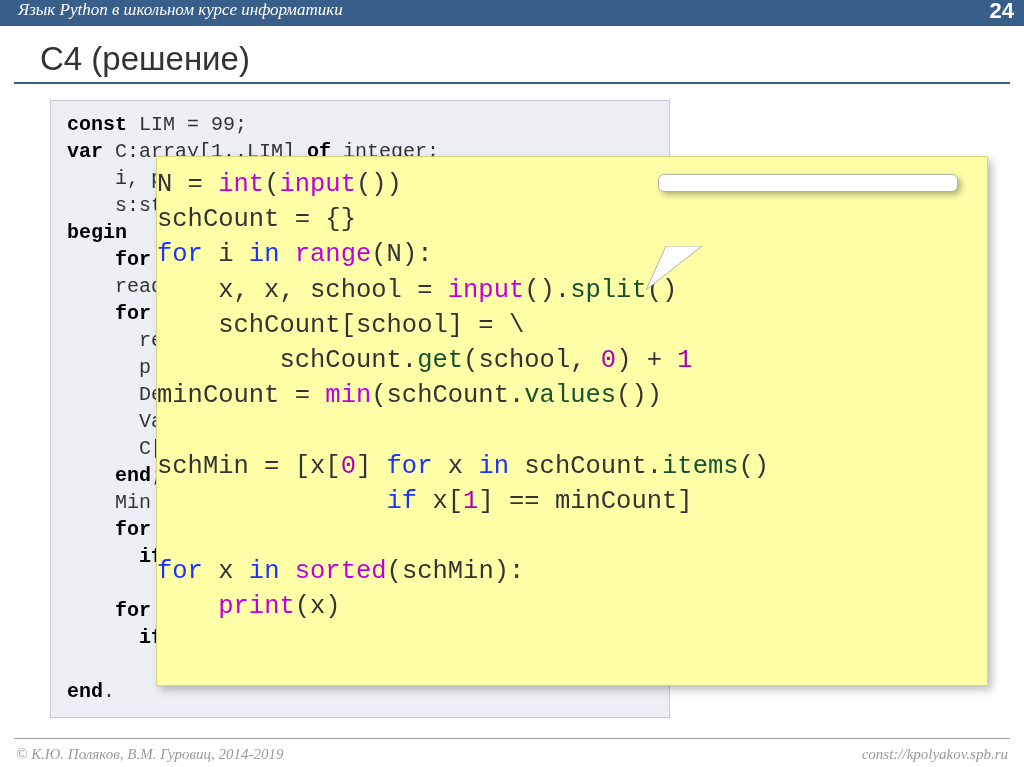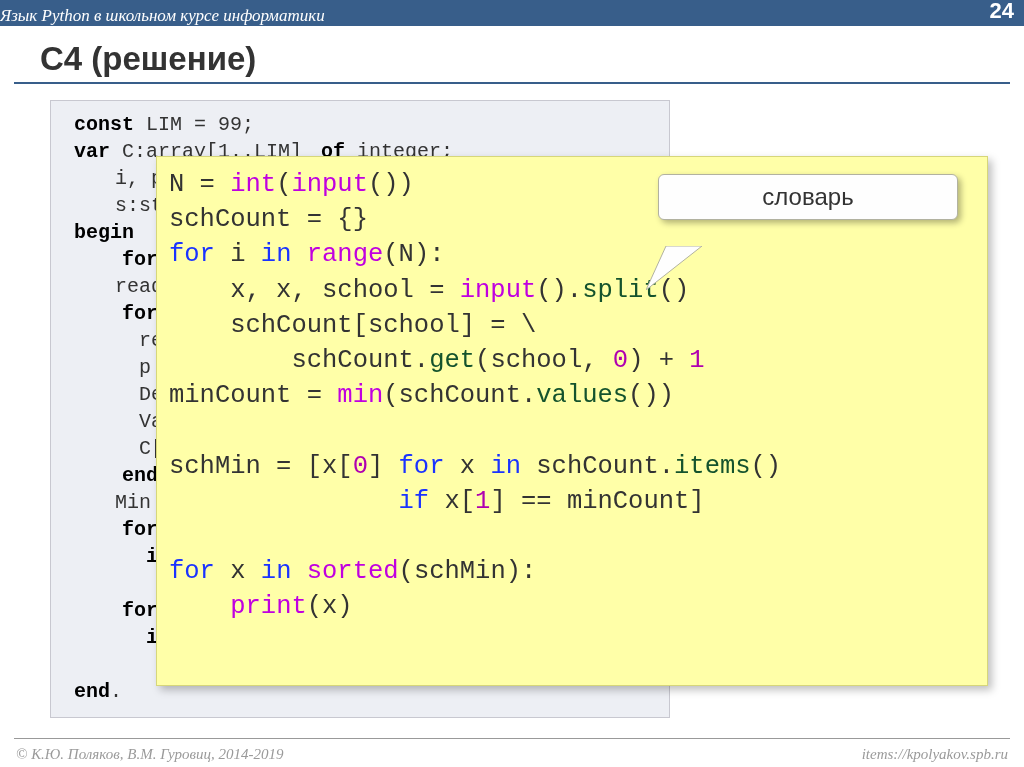--- a/index.html
+++ b/index.html
@@ -9,39 +9,39 @@
     height: 767px;
     background: #fff;
     font-family: Georgia, 'Times New Roman', serif;
     overflow: hidden;
   }
   .topbar {
     background: #385e8a;
     color: #fff;
     height: 26px;
     display: flex;
-    align-items: flex-end;
-    padding: 0 0;
+    align-items: flex-start;
+    padding: 0 18px;
     font-style: italic;
     font-size: 17px;
     position: relative;
   }
   .pagenum {
     position: absolute;
     right: 10px;
     top: -2px;
     font-style: normal;
     font-family: Arial, sans-serif;
     font-weight: bold;
     font-size: 22px;
     color: #fff;
   }
   .slide-title {
     font-family: Arial, sans-serif;
-    font-weight: bold;
+    font-weight: normal;
     font-size: 33px;
     color: #333;
     margin: 14px 0 4px 40px;
   }
   .hr {
     border: none;
     border-top: 2px solid #385e8a;
     margin: 0 14px 12px 14px;
   }
   .canvas {
@@ -58,30 +58,30 @@
   }
   .pascal {
     left: 10px;
     top: 4px;
     width: 620px;
     background: #edeff4;
     border: 1px solid #c8c8d0;
     padding: 10px 16px 12px 16px;
     color: #333;
   }
-  .pascal .kw { color: #000; font-weight: bold; margin-left: 7px; }
+  .pascal .kw { color: #000; font-weight: bold; }
   .python {
     left: 116px;
     top: 60px;
     width: 832px;
     height: 530px;
     background: #ffffa8;
     border: 1px solid #d6d67a;
     box-shadow: 4px 4px 8px rgba(0,0,0,0.25);
-    padding: 10px 12px;
+    padding: 10px 0;
     font-size: 25.5px;
     line-height: 1.38;
     color: #333;
   }
   .py-kw { color: #1a33ff; }
   .py-fn { color: #14532d; }
   .py-bi { color: #c000e0; }
   .py-num{ color: #b000b0; }
   .label-box {
     position: absolute;
@@ -143,22 +143,21 @@
   <div class="codebox python" id="python-box"><div><span>N </span><span>= </span><span class="py-bi">int</span><span>(</span><span class="py-bi">input</span><span>())</span></div><div><span>schCount </span><span>= {}</span></div><div><span class="py-kw">for</span><span> i </span><span class="py-kw">in</span><span> </span><span class="py-bi">range</span><span>(N):</span></div><div><span>    x, x, school = </span><span class="py-bi">input</span><span>().</span><span class="py-fn">split</span><span>()</span></div><div><span>    schCount[school] = \</span></div><div><span>        schCount.</span><span class="py-fn">get</span><span>(school, </span><span class="py-num">0</span><span>) + </span><span class="py-num">1</span></div><div><span>minCount = </span><span class="py-bi">min</span><span>(schCount.</span><span class="py-fn">values</span><span>())</span></div><div><span> </span></div><div><span>schMin = [x[</span><span class="py-num">0</span><span>] </span><span class="py-kw">for</span><span> x </span><span class="py-kw">in</span><span> schCount.</span><span class="py-fn">items</span><span>()</span></div><div><span>               </span><span class="py-kw">if</span><span> x[</span><span class="py-num">1</span><span>] == minCount]</span></div><div><span> </span></div><div><span class="py-kw">for</span><span> x </span><span class="py-kw">in</span><span> </span><span class="py-bi">sorted</span><span>(schMin):</span></div><div><span>    </span><span class="py-bi">print</span><span>(x)</span></div></div>
 
   <div class="tail">
     <svg width="60" height="44">
       <polygon points="56,0 20,0 0,44" fill="#fefefe" stroke="#b2b2a0" stroke-width="1"></polygon>
       <polygon points="54,1 22,1 42,1" fill="#fefefe"></polygon>
     </svg>
   </div>
 
   <div class="label-box">
-    <div>словарь</div>
   </div>
 
 </div>
 
 <div class="footer-line"></div>
 <div class="footer">
   <span>© К.Ю. Поляков, В.М. Гуровиц, 2014-2019</span>
-  <span>items://kpolyakov.spb.ru</span>
+  <span>const://kpolyakov.spb.ru</span>
 </div>
 
 </body></html>

